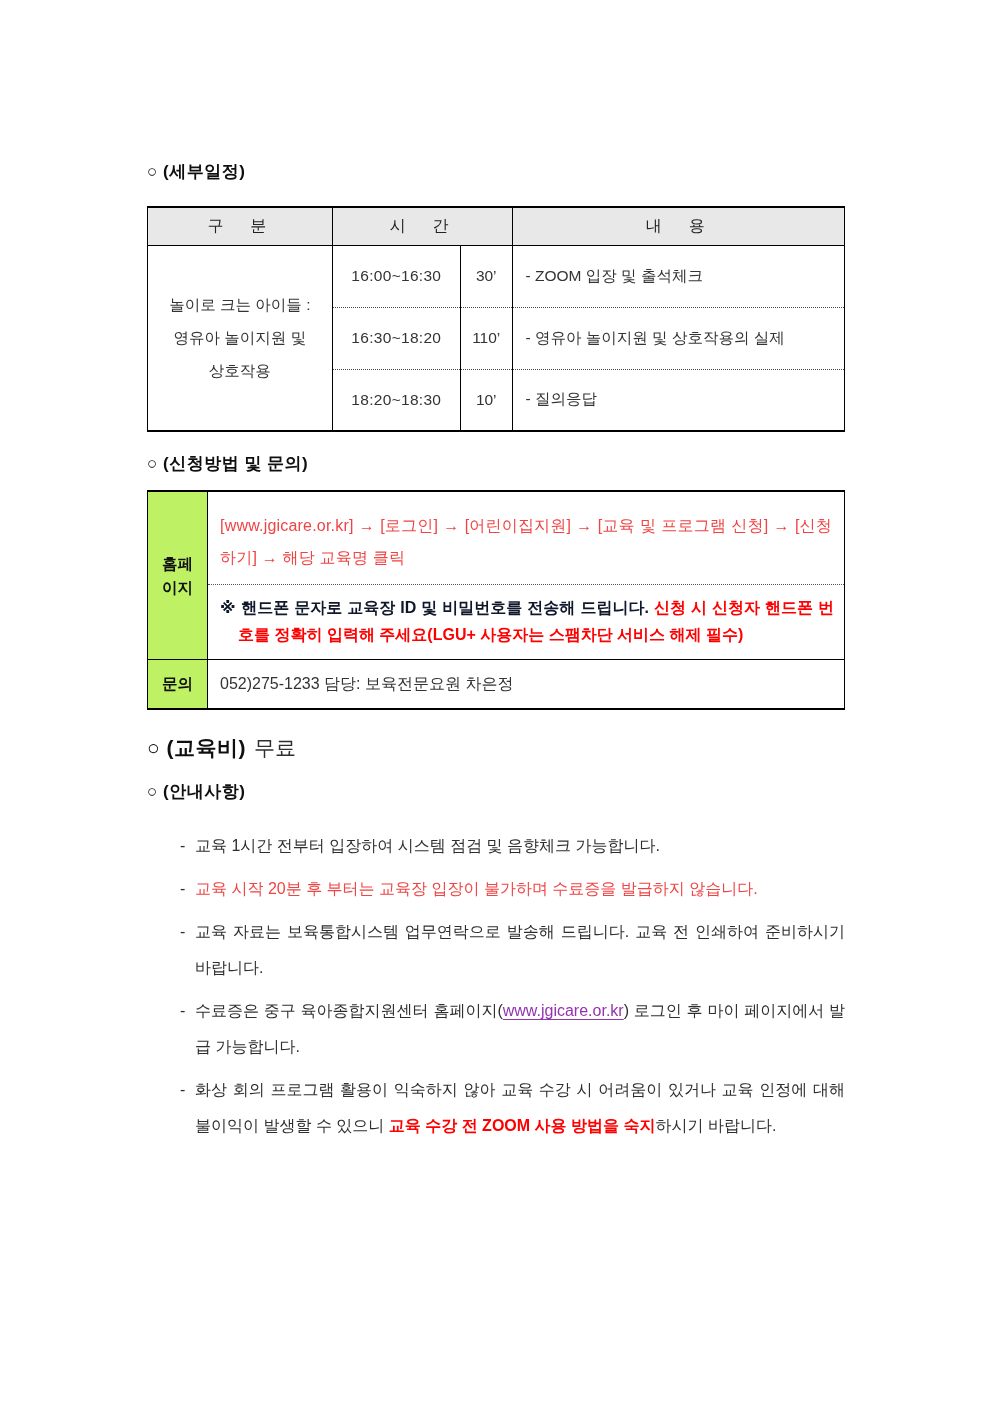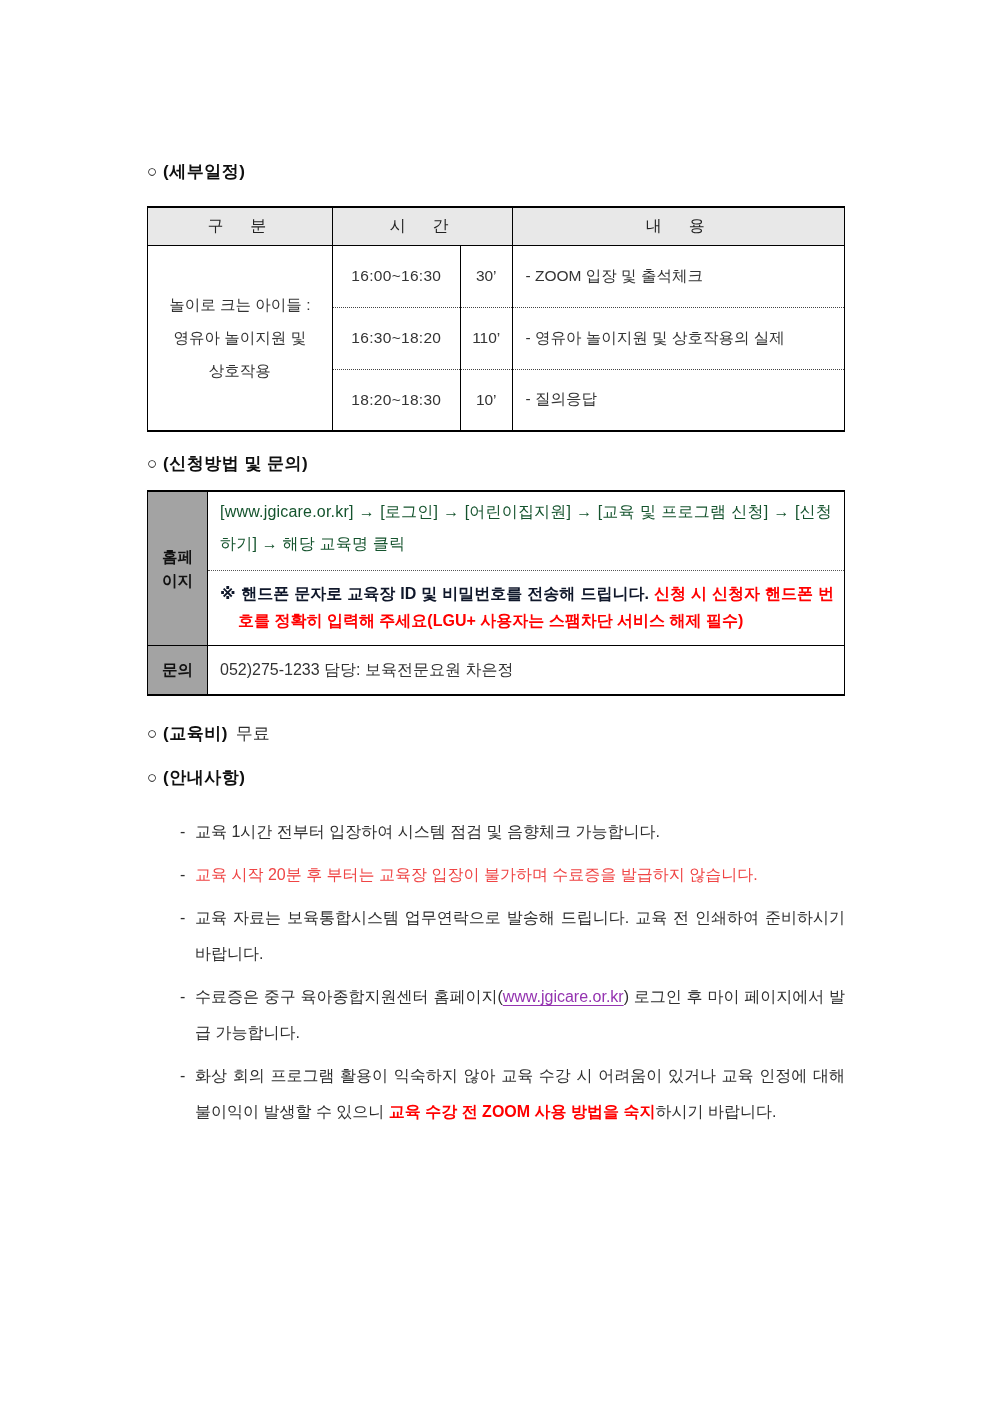--- a/index.html
+++ b/index.html
@@ -57,46 +57,46 @@
   .schedule-table td.min  { text-align: center; }
   .schedule-table td.content { padding-left: 13px; text-align: left; }
 
   
   .method-table {
     margin-top: 0;
     border-top: 2px solid #000; border-bottom: 2px solid #000;
     font-size: 16px;
   }
   .method-table th.label {
-    background: #a3a3a3;
+    background: #bef264;
     border: 1px solid #000; border-top: none; border-bottom: none;
     width: 60px; vertical-align: middle;
     font-weight: bold; font-size: 15.5px; color: #111;
     white-space: pre-line; line-height: 24px;
   }
   .method-table tr + tr th.label, .method-table tr + tr td.cellc { border-top: 1px solid #000; }
   .method-table td.cellc {
     border-right: 1px solid #000; vertical-align: middle; padding: 0;
   }
   .mt-path {
-    padding: 4px 12px 10px 12px;
+    padding: 18px 12px 10px 12px;
     border-bottom: 1px dotted #555;
-    line-height: 32px; text-align: justify; color: #14532d;
+    line-height: 32px; text-align: justify; color: #ef4444;
     letter-spacing: 0.2px;
   }
   .mt-note {
     padding: 9px 10px 11px 30px; text-indent: -18px;
     font-weight: bold; line-height: 27px; text-align: justify;
   }
   .mt-note .nb { color: #0f172a; }
   .mt-note .nr { color: #ff0000; margin-top: 22px; }
   .mt-contact { padding: 12px 12px; line-height: 24px; color: #333; }
 
   
-  .fee-line { font-size: 17px; line-height: 24px; }
+  .fee-line { font-size: 21px; line-height: 24px; }
   .notice-list { margin-top: 0; }
   .notice-item {
     display: flex; margin-left: 33px; margin-bottom: 7px;
     font-size: 16px; line-height: 36px; color: #2e2e2e;
   }
   .notice-item .dash { width: 15px; flex-shrink: 0; }
   .notice-item .txt { flex: 1; text-align: justify; }
   .notice-item .blue { color: #ef4444; font-weight: normal; }
   .notice-item .red  { color: #ff0000; font-weight: bold; }
   .notice-item .link {

